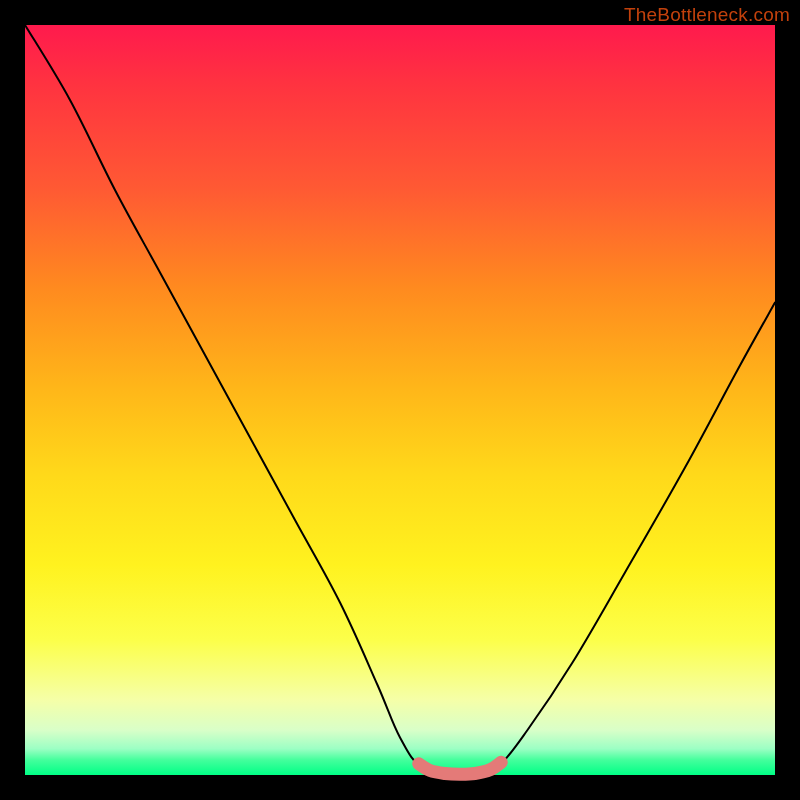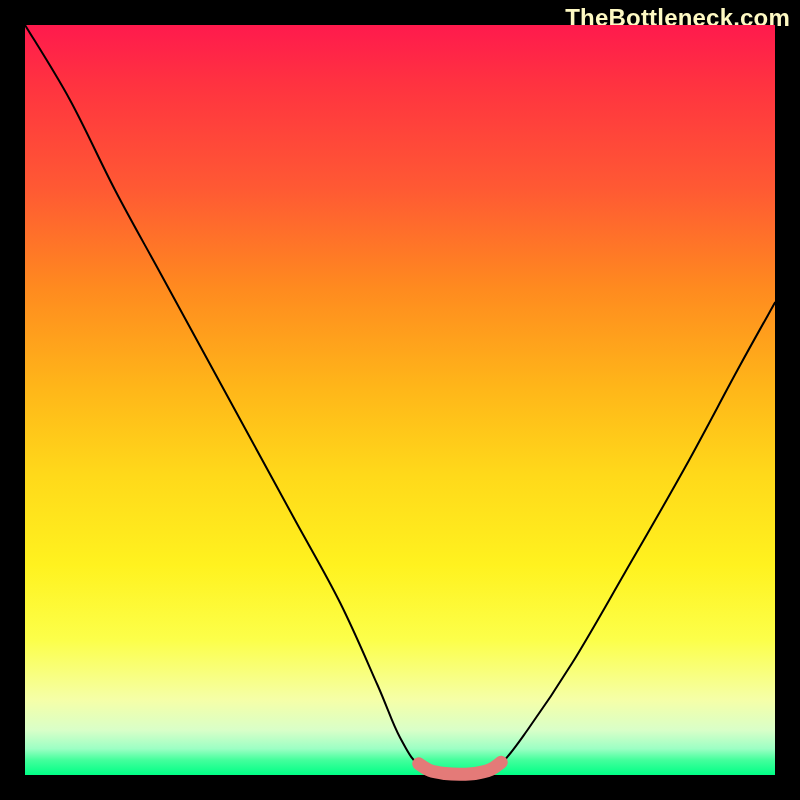--- a/index.html
+++ b/index.html
@@ -47,25 +47,24 @@
     top: 0;
     width: 750px;
     height: 750px;
     overflow: visible;
   }
   .watermark {
     position: absolute;
     top: 4px;
     right: 10px;
     font-family: Arial, Helvetica, sans-serif;
-    font-size: 24px;
-    color: #fef9c3;
+    font-size: 19px;
+    color: #c2410c;
     letter-spacing: 0.2px;
     user-select: none;
-    font-weight: bold;
   }
 </style>
 </head>
 <body>
 
 <div class="frame">
   <div class="watermark">TheBottleneck.com</div>
   <div class="plot-area">
     <svg class="curve" viewBox="0 0 750 750" preserveAspectRatio="none">
       <path fill="none" stroke="#000000" stroke-width="2" stroke-linecap="round" d="M 0 0 C 8.1 13.5, 28.8 45.3, 45 75 C 61.2 104.7, 73.8 133.95000000000002, 90 165 C 106.2 196.04999999999998, 118.8 217.79999999999995, 135 247.49999999999994 C 151.2 277.19999999999993, 163.8 300.29999999999995, 180 329.99999999999994 C 196.2 359.69999999999993, 208.8 382.8, 225 412.5 C 241.2 442.2, 253.8 465.3, 270 495 C 286.2 524.7, 300.15 547.8, 315 577.5 C 329.85 607.2, 341.7 635.7, 352.5 660 C 363.3 684.3, 366.9 697.65, 375 712.5 C 383.1 727.35, 386.7 735.75, 397.5 742.5 C 408.3 749.25, 425.54999999999995 748.65, 434.99999999999994 750 C 444.44999999999993 751.35, 443.25 751.35, 450 750 C 456.75 748.65, 463.05 750.6, 472.5 742.5 C 481.95 734.4, 489.00000000000006 723.9, 502.50000000000006 705 C 516 686.1, 529.95 665.85, 547.5 637.5 C 565.05 609.15, 579.75 582.6, 600 547.5 C 620.25 512.4, 639.75 478.95, 660 442.5 C 680.25 406.05, 696.3 374.7, 712.5 345 C 728.7 315.3, 743.25 289.65, 750 277.5" id="curve-main"></path>

